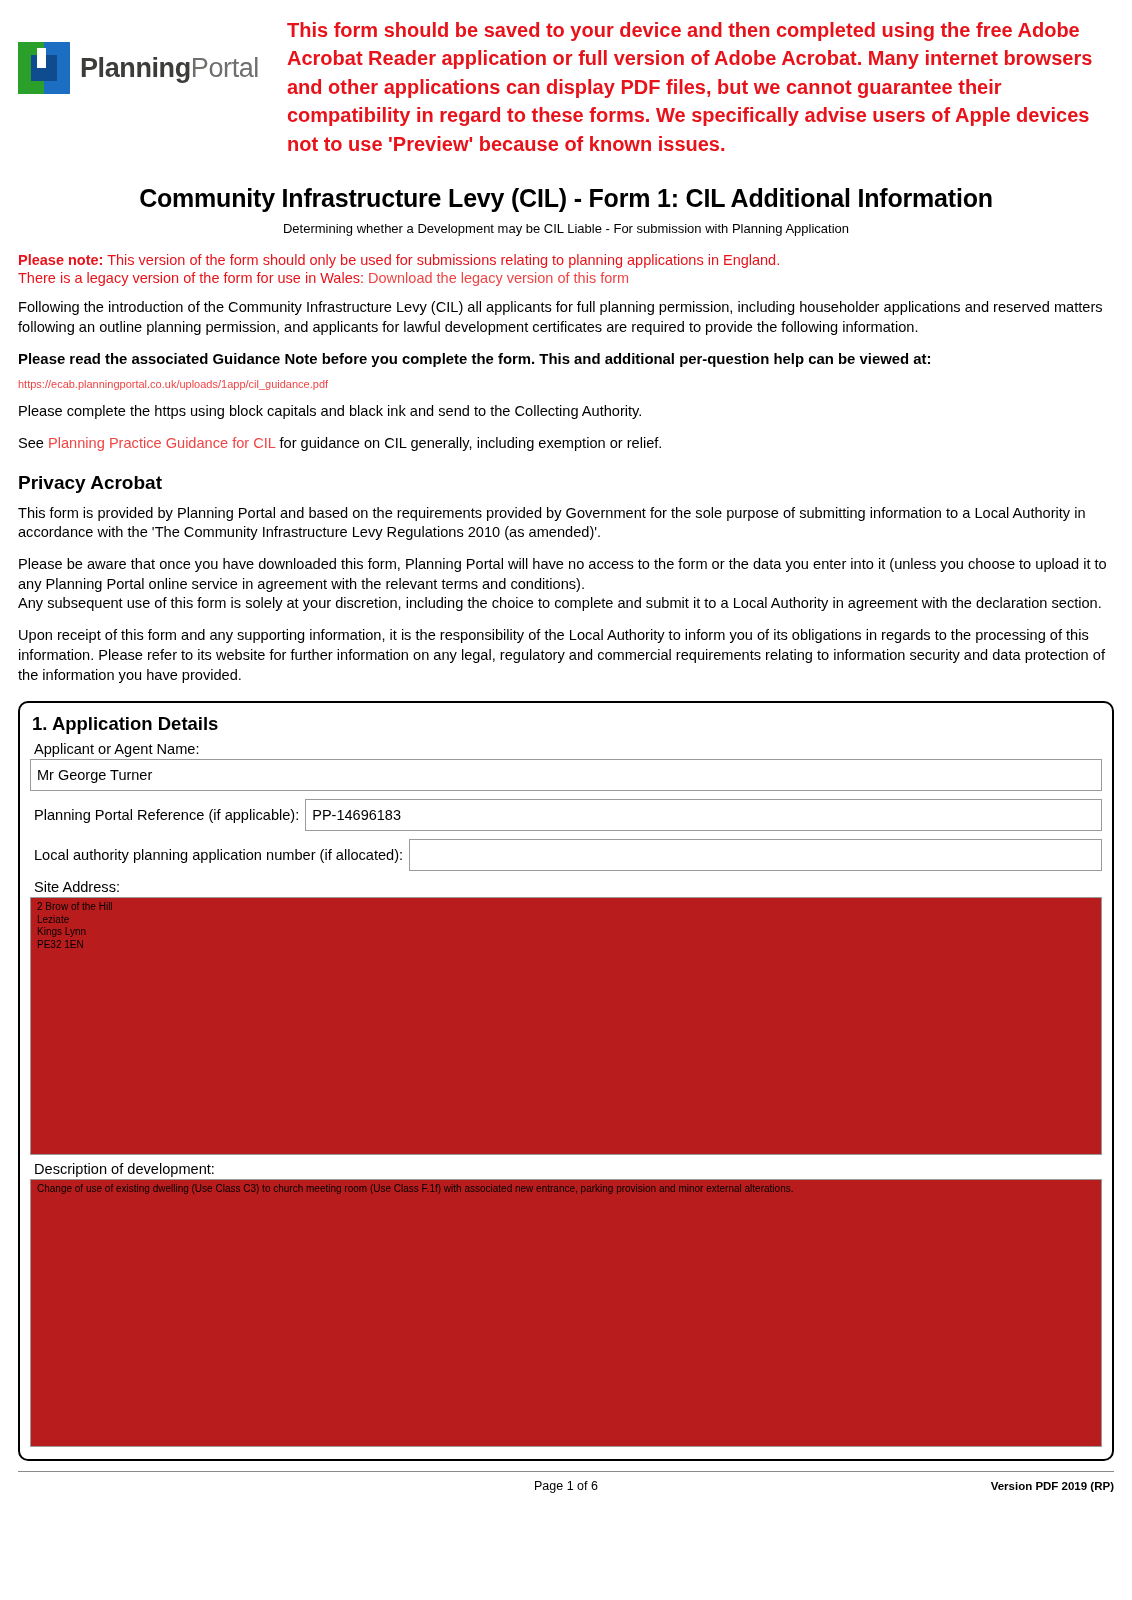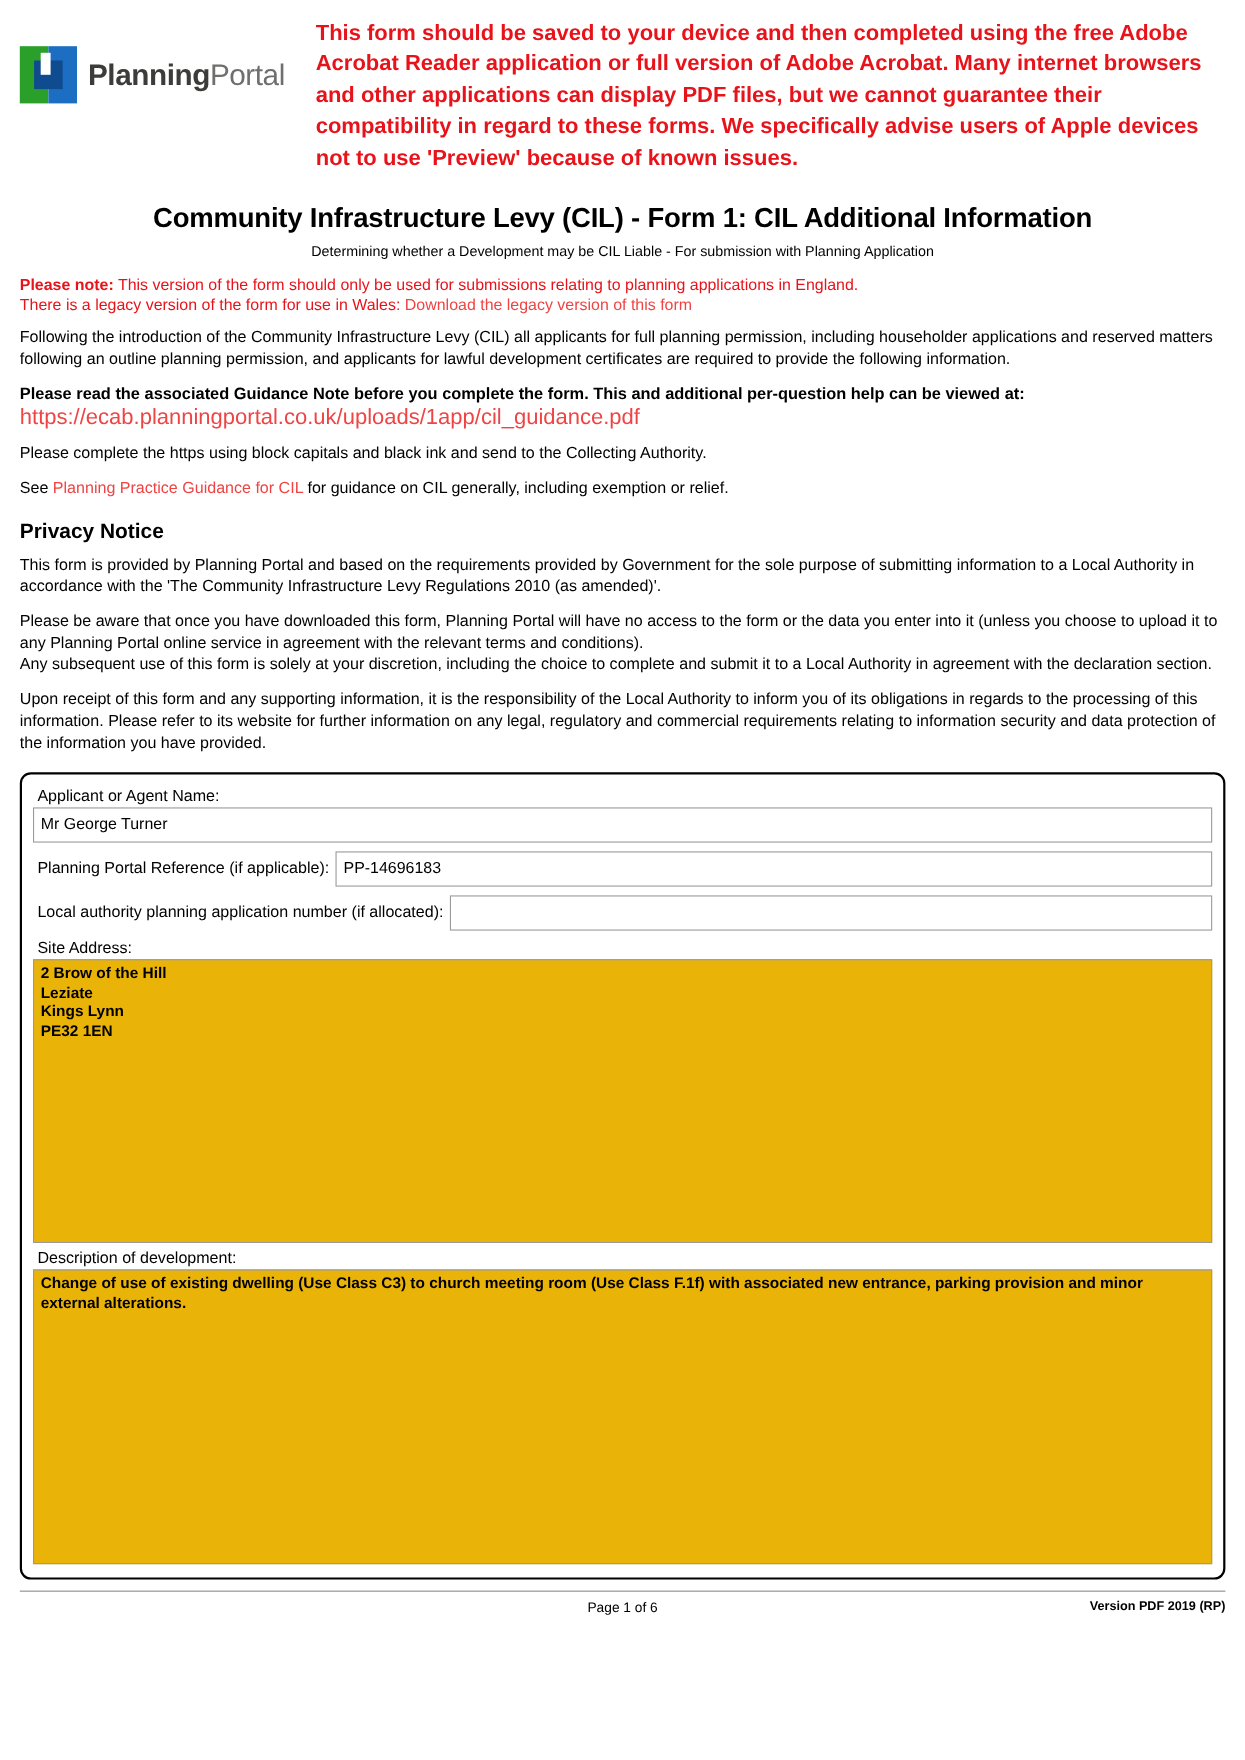--- a/index.html
+++ b/index.html
@@ -110,22 +110,22 @@
     line-height: 1.35;
     margin: 12px 0 0 0;
   }
   p.body.tight { margin-top: 10px; }
   .bold-line {
     font-size: 14.9px;
     font-weight: bold;
     margin-top: 14px;
   }
   .url-line {
-    font-size: 20px;
-    margin-top: 1px;
+    font-size: 11px;
+    margin-top: 11px;
     color: #1a5fb4;
   }
   h2.privacy {
     font-size: 19px;
     margin: 18px 0 2px 0;
   }
   
   .section-box {
     border: 2px solid #000;
     border-radius: 10px;
@@ -154,30 +154,29 @@
     font-size: 14.5px;
     color: #000;
     height: 32px;
     padding: 2px 6px;
     width: 100%;
     display: block;
   }
   .inline-row input.text-input { flex: 1 1 auto; }
   textarea.area {
     border: 1px solid #9a9a9a;
-    background: #eab308;
+    background: #b91c1c;
     font-family: "Liberation Sans", sans-serif;
-    font-size: 14px;
+    font-size: 10px;
     line-height: 1.25;
     color: #000;
     width: 100%;
     padding: 3px 6px;
     resize: none;
     display: block;
-    font-weight: bold;
   }
   textarea.site { height: 258px; }
   textarea.desc { height: 268px; }
   
   .footer {
     border-top: 1px solid #8a8a8a;
     margin-top: 10px;
     padding-top: 6px;
     display: flex;
     align-items: center;
@@ -222,27 +221,28 @@
 
   <p class="body">Following the introduction of the Community Infrastructure Levy (CIL) all applicants for full planning permission, including householder applications and reserved matters following an outline planning permission, and applicants for lawful development certificates are required to provide the following information.</p>
 
   <div class="bold-line">Please read the associated Guidance Note before you complete the form. This and additional per-question help can be viewed at:</div>
   <div class="url-line"><a class="link" href="#">https://ecab.planningportal.co.uk/uploads/1app/cil_guidance.pdf</a></div>
 
   <p class="body">Please complete the https using block capitals and black ink and send to the Collecting Authority.</p>
 
   <p class="body"><span>See </span><a class="link" href="#">Planning Practice Guidance for CIL</a><span> for guidance on CIL generally, including exemption or relief.</span></p>
 
-  <h2 class="privacy">Privacy Notice</h2>
+  <h2 class="privacy">Privacy Acrobat</h2>
   <p class="body tight">This form is provided by Planning Portal and based on the requirements provided by Government for the sole purpose of submitting information to a Local Authority in accordance with the 'The Community Infrastructure Levy Regulations 2010 (as amended)'.</p>
   <p class="body" style="white-space: pre-line;">Please be aware that once you have downloaded this form, Planning Portal will have no access to the form or the data you enter into it (unless you choose to upload it to any Planning Portal online service in agreement with the relevant terms and conditions).
 Any subsequent use of this form is solely at your discretion, including the choice to complete and submit it to a Local Authority in agreement with the declaration section.</p>
   <p class="body">Upon receipt of this form and any supporting information, it is the responsibility of the Local Authority to inform you of its obligations in regards to the processing of this information. Please refer to its website for further information on any legal, regulatory and commercial requirements relating to information security and data protection of the information you have provided.</p>
 
   <div class="section-box">
+    <div class="section-title">1. Application Details</div>
 
     <div class="field-label">Applicant or Agent Name:</div>
     <input class="text-input" type="text" value="Mr George Turner" style="">
 
     <div class="inline-row">
       <div class="field-label">Planning Portal Reference (if applicable):</div>
       <input class="text-input" type="text" value="PP-14696183" style="">
     </div>
 
     <div class="inline-row">

